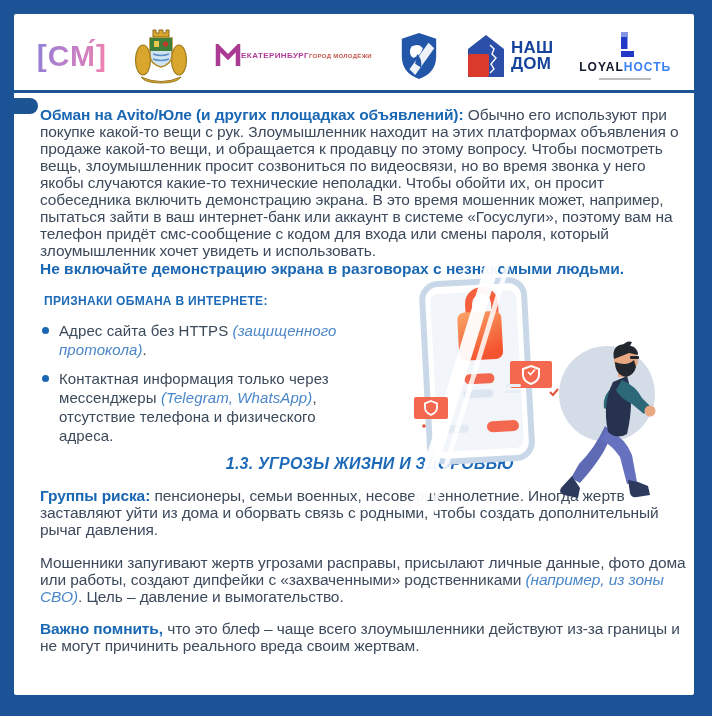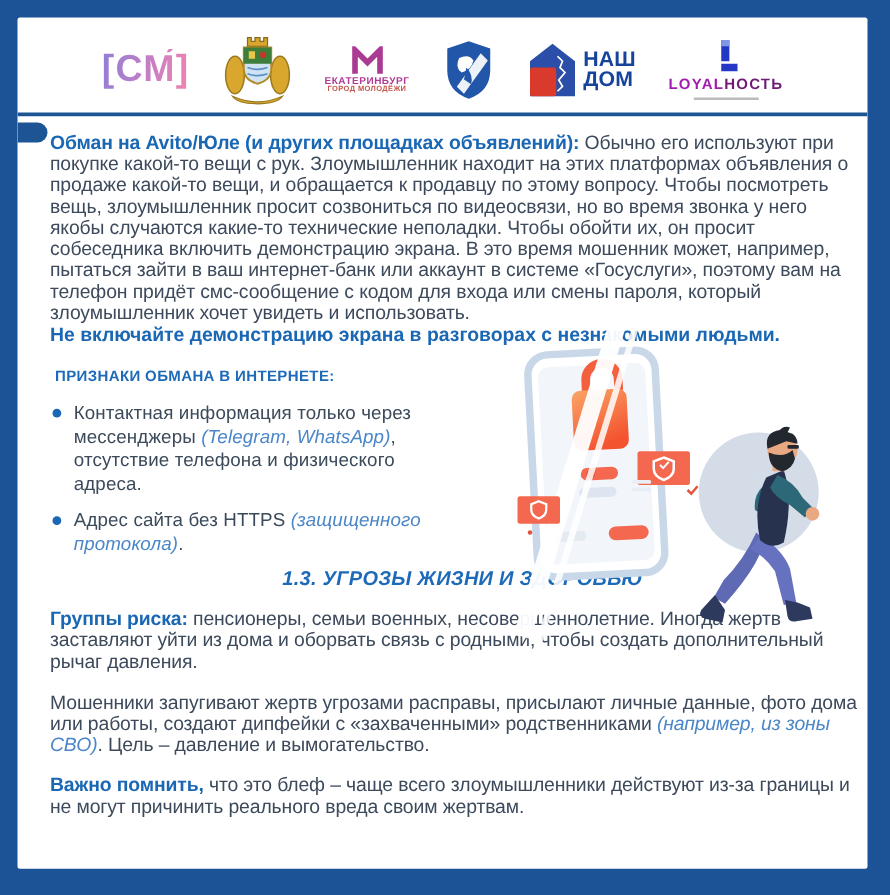--- a/index.html
+++ b/index.html
@@ -15,29 +15,29 @@
   
   .logo-row{
     height:68px;display:flex;align-items:center;justify-content:center;
     gap:26px;padding-top:8px;
   }
   .logo-cm{
     font-size:30px;font-weight:800;letter-spacing:1px;
     background:linear-gradient(100deg,#8f7fd6 0%,#c77fc4 55%,#f283ae 100%);
     -webkit-background-clip:text;background-clip:text;color:transparent;
   }
-  .logo-ekb{display:flex;flex-direction:column;align-items:center;line-height:1.05;}
+  .logo-ekb{display:flex;flex-direction:row;align-items:center;line-height:1.05;}
   .logo-ekb .l1{font-size:8px;font-weight:800;color:#b03a96;letter-spacing:.4px;}
   .logo-ekb .l2{font-size:6px;font-weight:700;color:#c4574e;letter-spacing:.3px;}
   .logo-nashdom{display:flex;align-items:center;gap:5px;}
   .logo-nashdom .txt{font-size:17px;font-weight:800;color:#16449c;line-height:.92;letter-spacing:.2px;}
   .logo-loyal{display:flex;flex-direction:column;align-items:center;}
   .logo-loyal .txt{font-size:12px;letter-spacing:1px;margin-top:2px;}
-  .logo-loyal .p1{color:#a21caf;font-weight:600;}
-  .logo-loyal .p2{color:#701a75;font-weight:600;}
+  .logo-loyal .p1{color:#0f172a;font-weight:600;}
+  .logo-loyal .p2{color:#3b82f6;font-weight:600;}
   .logo-loyal .tagline{width:52px;height:2px;background:#bcbcbc;margin-top:4px;}
   
   .divider{height:3px;background:#1d5494;}
   .side-tab{
     position:absolute;left:0;top:84px;width:24px;height:16px;
     background:#1d5494;border-radius:0 8px 8px 0;
   }
   
   .content{position:relative;padding:0 22px 0 26px;}
   .para{
@@ -131,25 +131,25 @@
   <div class="content">
 
     <p class="para p1"><b class="blue-b">Обман на Avito/Юле (и других площадках объявлений):</b><span> Обычно его используют при покупке какой-то вещи с рук. Злоумышленник находит на этих платформах объявления о продаже какой-то вещи, и обращается к продавцу по этому вопросу. Чтобы посмотреть вещь, злоумышленник просит созвониться по видеосвязи, но во время звонка у него якобы случаются какие-то технические неполадки. Чтобы обойти их, он просит собеседника включить демонстрацию экрана. В это время мошенник может, например, пытаться зайти в ваш интернет-банк или аккаунт в системе «Госуслуги», поэтому вам на телефон придёт смс-сообщение с кодом для входа или смены пароля, который злоумышленник хочет увидеть и использовать.</span></p>
     <div class="warn">Не включайте демонстрацию экрана в разговорах с незнакомыми людьми.</div>
 
     <div class="signs-h">ПРИЗНАКИ ОБМАНА В ИНТЕРНЕТЕ:</div>
 
     <div class="bullets">
       <div class="bullet">
         <span class="dot"></span>
-        <span class="btxt"><span>Контактная информация только через мессенджеры </span><span class="ital">(Telegram, WhatsApp)</span><span>, отсутствие телефона и физического адреса.</span></span>
+        <span class="btxt"><span>Адрес сайта без HTTPS </span><span class="ital">(защищенного протокола)</span><span>.</span></span>
       </div>
       <div class="bullet">
         <span class="dot"></span>
-        <span class="btxt"><span>Адрес сайта без HTTPS </span><span class="ital">(защищенного протокола)</span><span>.</span></span>
+        <span class="btxt"><span>Контактная информация только через мессенджеры </span><span class="ital">(Telegram, WhatsApp)</span><span>, отсутствие телефона и физического адреса.</span></span>
       </div>
     </div>
 
     <div class="h13">1.3. УГРОЗЫ ЖИЗНИ И ЗДОРОВЬЮ</div>
 
     <p class="para p3"><b class="blue-b">Группы риска:</b><span> пенсионеры, семьи военных, несовершеннолетние. Иногда жертв заставляют уйти из дома и оборвать связь с родными, чтобы создать дополнительный рычаг давления.</span></p>
 
     <p class="para p2"><span>Мошенники запугивают жертв угрозами расправы, присылают личные данные, фото дома или работы, создают дипфейки с «захваченными» родственниками </span><span class="ital">(например, из зоны СВО)</span><span>. Цель – давление и вымогательство.</span></p>
 
     <p class="para p4"><b class="blue-b">Важно помнить,</b><span> что это блеф – чаще всего злоумышленники действуют из-за границы и не могут причинить реального вреда своим жертвам.</span></p>

